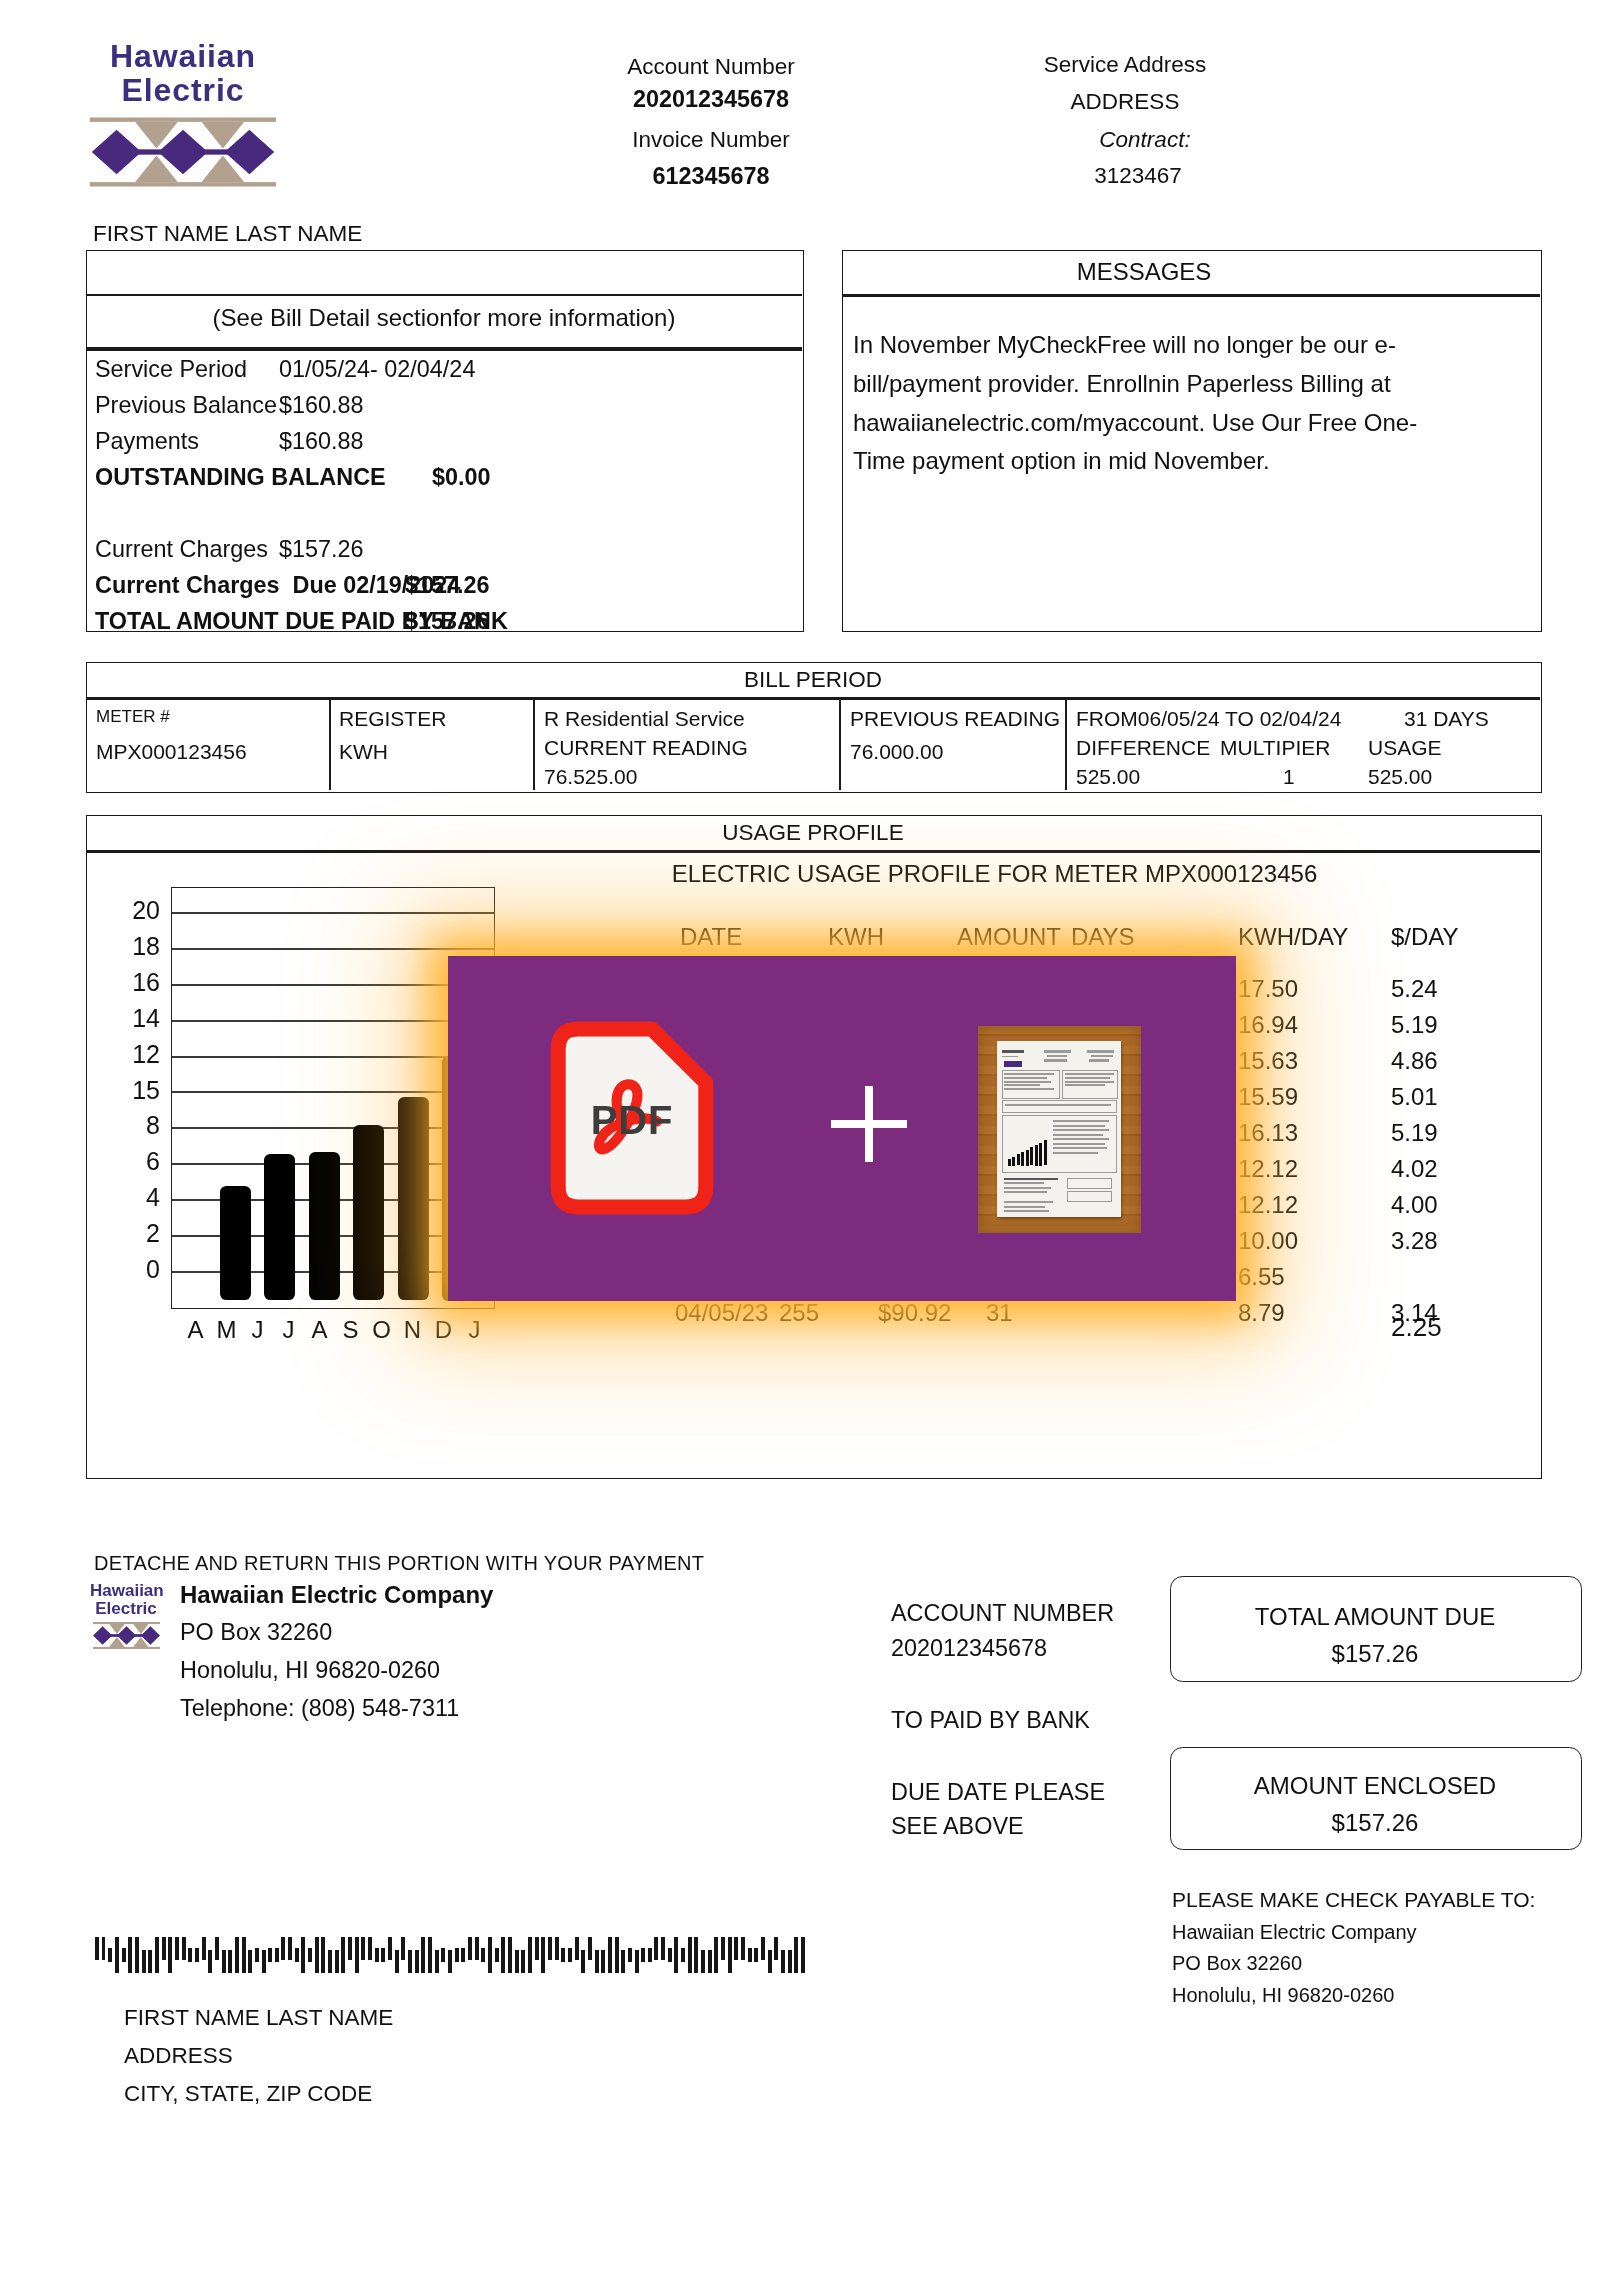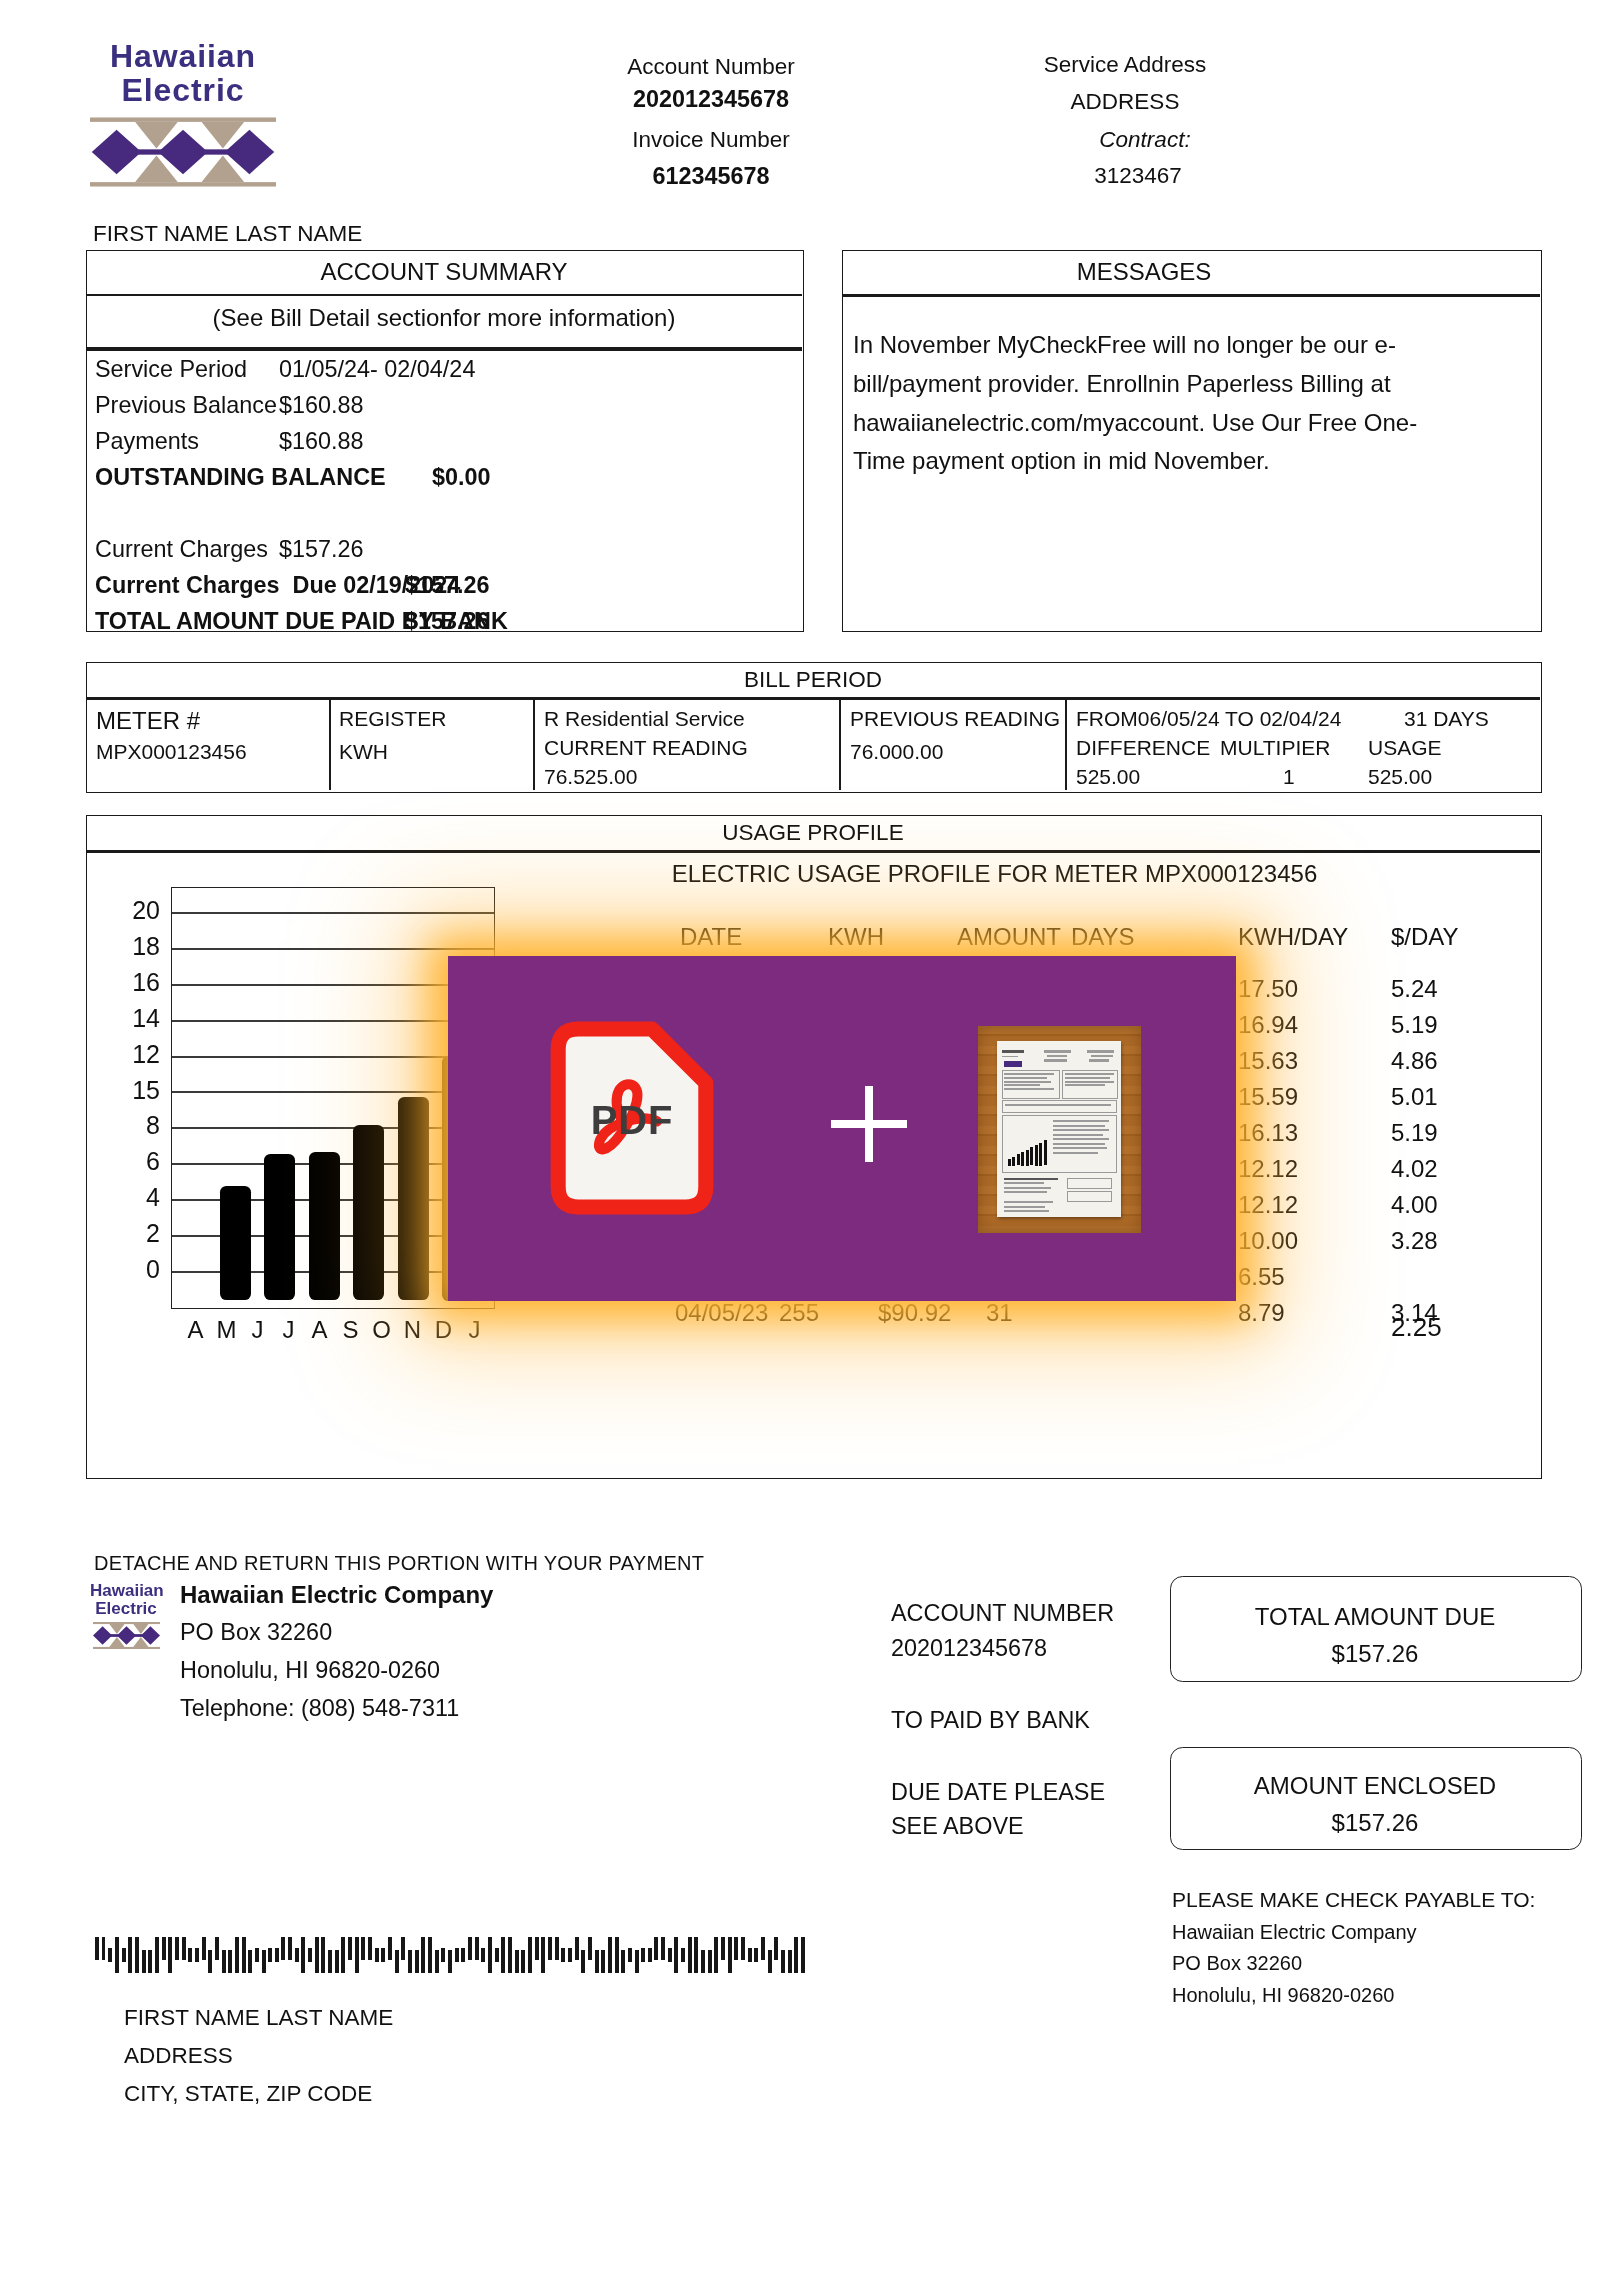--- a/index.html
+++ b/index.html
@@ -62,21 +62,20 @@
   <div class="t ctr b" style="left:576px;top:163px;width:270px;font-size:23.4px;">612345678</div>
 
   <div class="t ctr" style="left:1017px;top:52px;width:216px;font-size:22.5px;">Service Address</div>
   <div class="t ctr" style="left:1017px;top:89px;width:216px;font-size:22.5px;">ADDRESS</div>
   <div class="t ctr" style="left:1037px;top:127px;width:216px;font-size:22.5px;font-style:italic;">Contract:</div>
   <div class="t ctr" style="left:1030px;top:163px;width:216px;font-size:22.5px;">3123467</div>
 
   <div class="t" style="left:93px;top:221px;font-size:22.5px;">FIRST NAME LAST NAME</div>
 
   <div class="box" style="left:86px;top:250px;width:716px;height:380px;"></div>
-  <div class="t ctr" style="left:86px;top:258px;width:716px;font-size:24px;">ACCOUNT SUMMARY</div>
   <div class="rule" style="left:86px;top:294px;width:716px;height:1.8px;"></div>
   <div class="t ctr" style="left:86px;top:304px;width:716px;font-size:24px;">(See Bill Detail sectionfor more information)</div>
   <div class="rule" style="left:86px;top:347px;width:716px;height:3.6px;"></div>
   <div id="summary-rows" class="abs" style="left:0;top:0;">
       <div class="t" style="left: 95px; top: 356px; font-size: 23.4px;">Service Period</div>
       <div class="t" style="left: 279px; top: 356px; font-size: 23.4px;">01/05/24- 02/04/24</div>
       <div class="t" style="left: 95px; top: 392px; font-size: 23.4px;">Previous Balance</div>
       <div class="t" style="left: 279px; top: 392px; font-size: 23.4px;">$160.88</div>
       <div class="t" style="left: 95px; top: 428px; font-size: 23.4px;">Payments</div>
       <div class="t" style="left: 279px; top: 428px; font-size: 23.4px;">$160.88</div>
@@ -101,21 +100,21 @@
     </div>
 
   <div class="box" style="left:86px;top:662px;width:1454px;height:129px;"></div>
   <div class="t ctr" style="left:86px;top:667px;width:1454px;font-size:22.5px;">BILL PERIOD</div>
   <div class="rule" style="left:86px;top:697px;width:1454px;height:2.7px;"></div>
   <div class="rule" style="left:329px;top:699px;width:1.8px;height:91px;"></div>
   <div class="rule" style="left:533px;top:699px;width:1.8px;height:91px;"></div>
   <div class="rule" style="left:839px;top:699px;width:1.8px;height:91px;"></div>
   <div class="rule" style="left:1065px;top:699px;width:1.8px;height:91px;"></div>
 
-  <div class="t" style="left:96px;top:707px;font-size:24px;">METER #</div>
+  <div class="t" style="left:96px;top:707px;font-size:17px;">METER #</div>
   <div class="t" style="left:96px;top:740px;font-size:21px;">MPX000123456</div>
   <div class="t" style="left:339px;top:707px;font-size:21px;">REGISTER</div>
   <div class="t" style="left:339px;top:740px;font-size:21px;">KWH</div>
   <div class="t" style="left:544px;top:707px;font-size:21px;">R Residential Service</div>
   <div class="t" style="left:544px;top:736px;font-size:21px;">CURRENT READING</div>
   <div class="t" style="left:544px;top:765px;font-size:21px;">76.525.00</div>
   <div class="t" style="left:850px;top:707px;font-size:21px;">PREVIOUS READING</div>
   <div class="t" style="left:850px;top:740px;font-size:21px;">76.000.00</div>
   <div class="t" style="left:1076px;top:707px;font-size:21px;">FROM06/05/24 TO 02/04/24</div>
   <div class="t" style="left:1404px;top:707px;font-size:21px;">31 DAYS</div>

